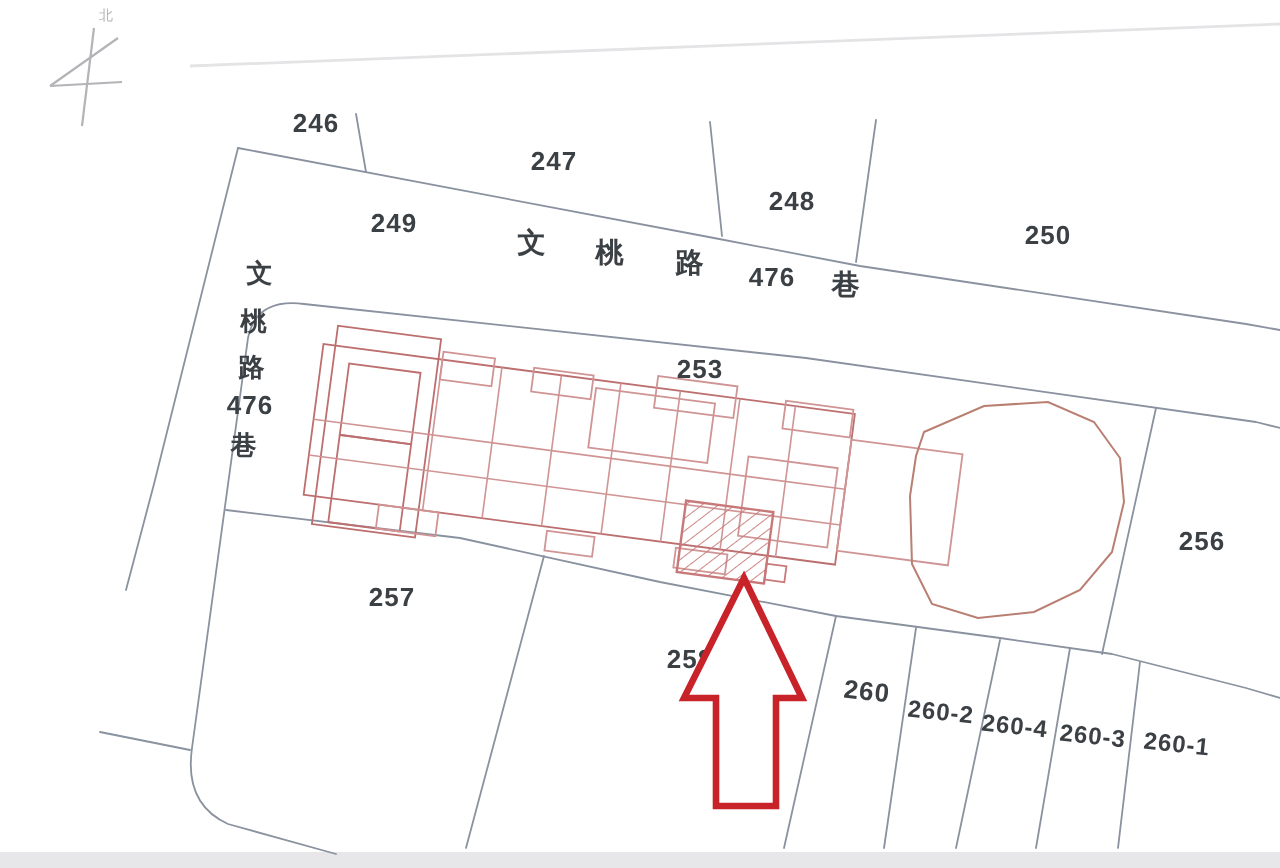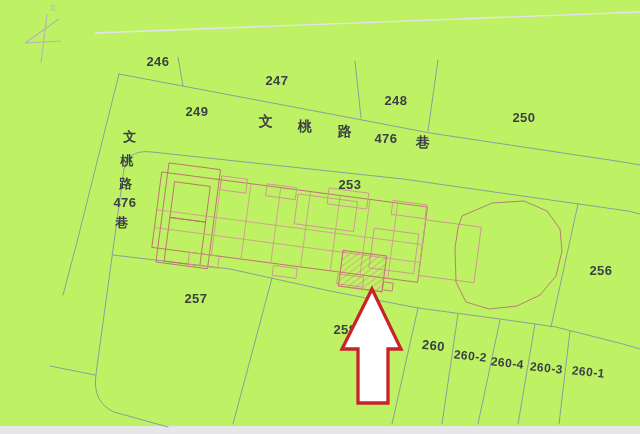--- a/index.html
+++ b/index.html
@@ -1,16 +1,16 @@
 <!DOCTYPE html>
 <html><head>
 <meta charset="utf-8">
 <style>
   html,body{margin:0;padding:0;background:#888;}
-  .stage{width:640px;height:434px;position:relative;background:#bef264;overflow:hidden;
+  .stage{width:640px;height:434px;position:relative;background:#ffffff;overflow:hidden;
          font-family:"Liberation Sans","DejaVu Sans",sans-serif;}
   svg text{font-family:"Liberation Sans","DejaVu Sans",sans-serif;}
   .parcel-num{font-weight:600;letter-spacing:0.5px;}
 </style>
 </head>
 <body>
 
 <div class="stage">
   <svg id="map-svg" width="640" height="434" viewBox="0 0 640 434">
     <defs>

